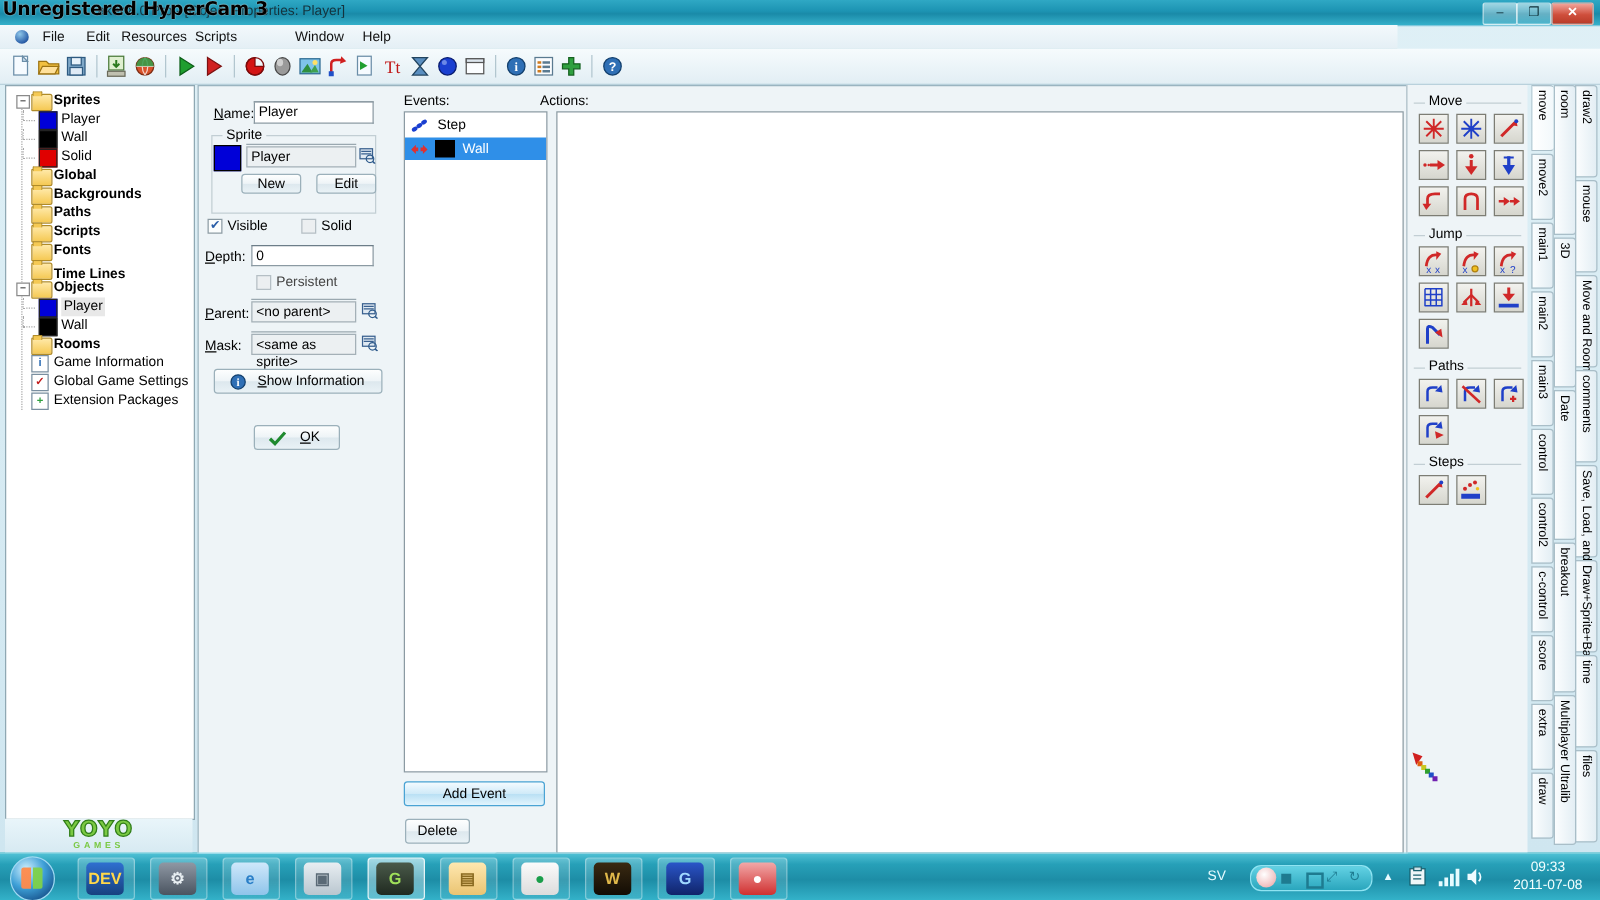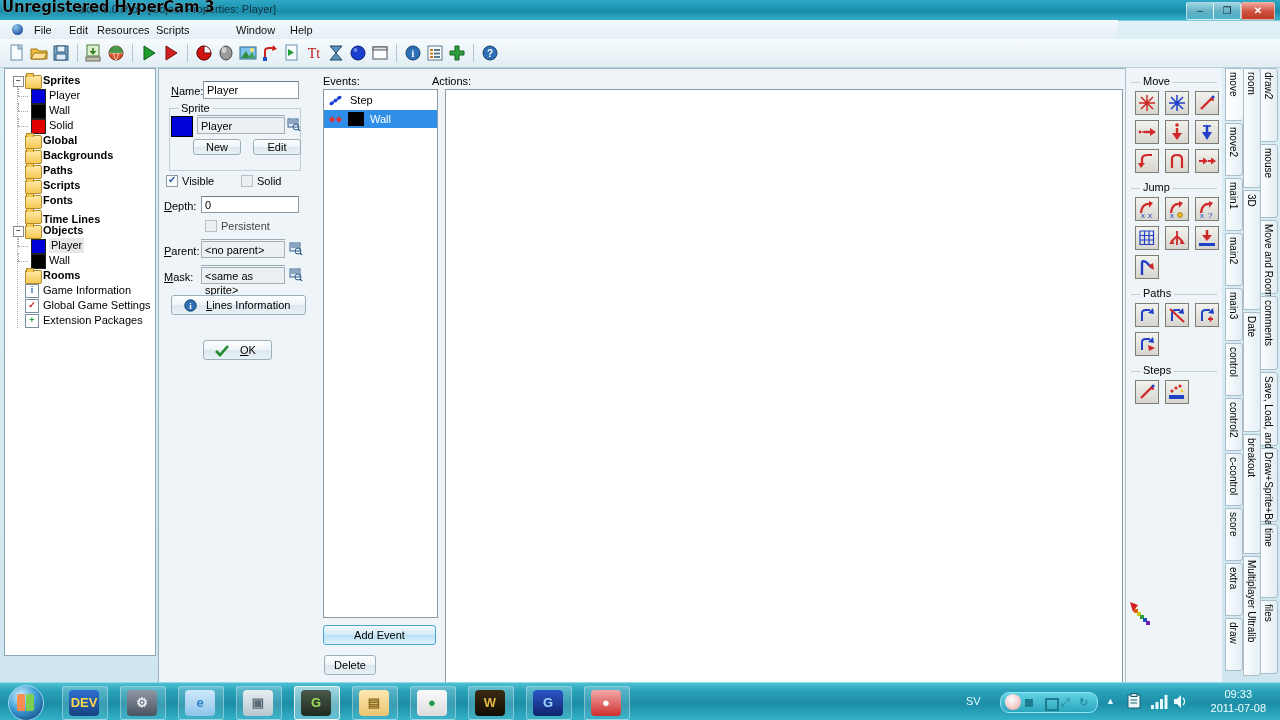--- a/index.html
+++ b/index.html
@@ -433,20 +433,24 @@
       <div class="tnode" style="left: 0px; top: 229px; width: 148px;">
         <div class="ricon" style="left: 20px; top: 1px; color: rgb(192, 24, 24);">✓</div>
         <span class="tlabel" style="left: 38px; top: 0px;">Global Game Settings</span>
       </div>
       <div class="tnode" style="left: 0px; top: 244px; width: 148px;">
         <div class="ricon" style="left: 20px; top: 1px; color: rgb(47, 160, 63);">+</div>
         <span class="tlabel" style="left: 38px; top: 0px;">Extension Packages</span>
       </div>
     </div>
 
+  <div id="yoyo">
+    <div id="yoyo-main">YOYO</div>
+    <div id="yoyo-sub">GAMES</div>
+  </div>
 
   <div id="obj-window">
 
     <div class="lbl ul-first" style="left:12px;top:16px;">Name:</div>
     <div class="field" style="left:44px;top:12px;width:96px;height:18px;">Player</div>
 
     <div class="groupbox" style="left:10px;top:39px;width:130px;height:61px;"></div>
     <div class="grouptitle" style="left:19px;top:33px;">Sprite</div>
     <div style="position:absolute;left:12px;top:47px;width:20px;height:19px;background:#0000d8;border:1px solid #000;"></div>
     <div class="field" style="left:38px;top:48px;width:88px;height:17px;background:#ecf0f2;border-color:#a4b0b7;color:#000;">Player</div>
@@ -492,21 +496,21 @@
         <line x1="2" y1="5" x2="10" y2="5" stroke="#39608f"></line>
       <circle cx="9" cy="9" r="3" fill="none" stroke="#2f5b8c"></circle>
         <line x1="11" y1="11" x2="13" y2="13" stroke="#2f5b8c" stroke-width="1.4"></line>
     </svg>
 
     <div class="btn" style="left:12px;top:226px;width:135px;height:20px;line-height:19px;">
       <svg style="position:absolute;left:12px;top:3px;width:13px;height:13px;" viewBox="0 0 13 13">
         <circle cx="6.5" cy="6.5" r="5.7" fill="#2f6fb5" stroke="#13406e"></circle>
         <text x="6.5" y="10" font-size="9" fill="#fff" text-anchor="middle" font-family="Liberation Serif, serif" font-weight="bold">i</text>
       </svg>
-      <span style="position:absolute;left:34px;top:0;" class="ul-first">Lines Information</span>
+      <span style="position:absolute;left:34px;top:0;" class="ul-first">Show Information</span>
     </div>
 
     <div class="btn" style="left:44px;top:271px;width:69px;height:20px;line-height:19px;">
       <svg style="position:absolute;left:11px;top:4px;width:14px;height:12px;" viewBox="0 0 14 12">
         <path d="M1 6 L5 10 L13 1" fill="none" stroke="#1f8a2f" stroke-width="2.6"></path>
       </svg>
       <span style="position:absolute;left:36px;top:0;" class="ul-first">OK</span>
     </div>
 
     <div class="lbl" style="left:164px;top:6px;">Events:</div>

